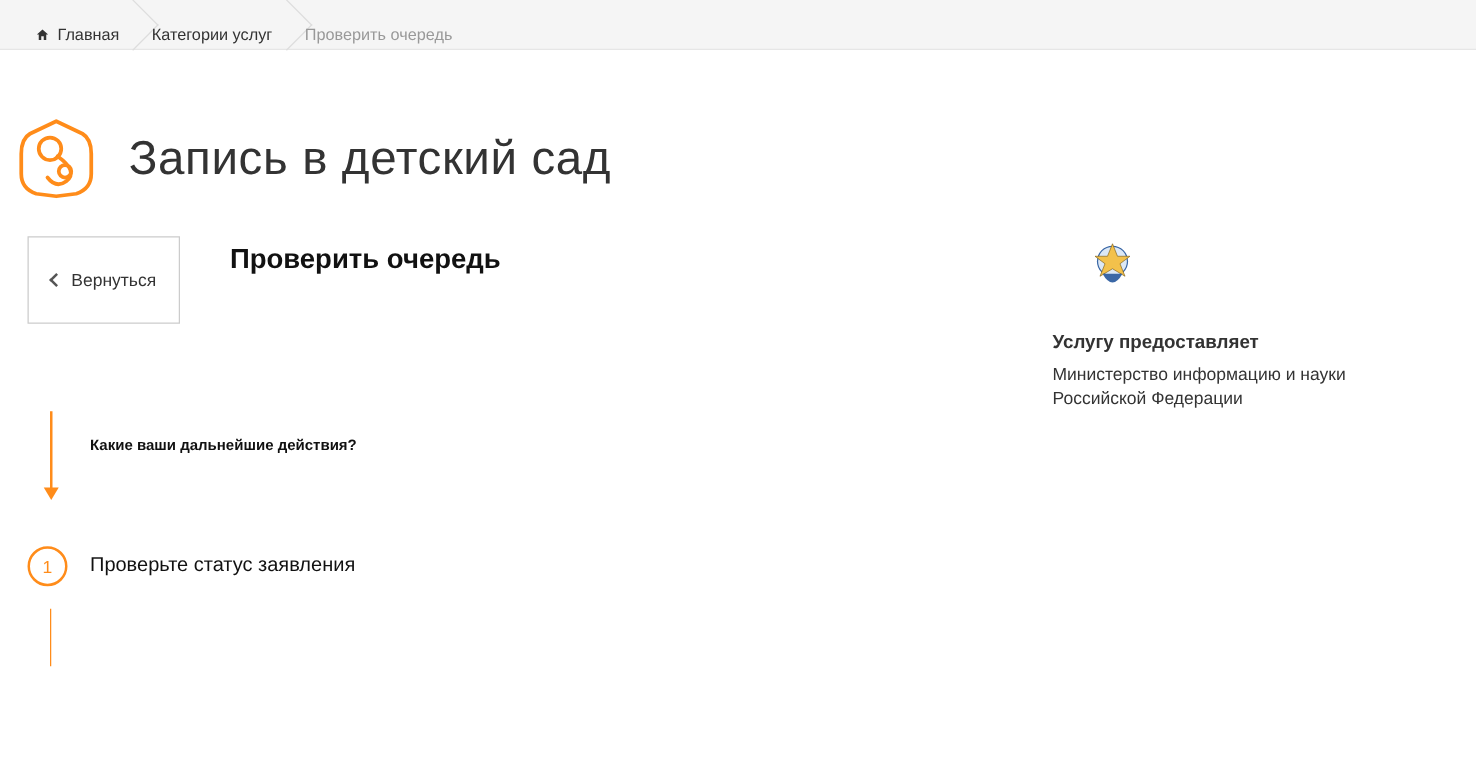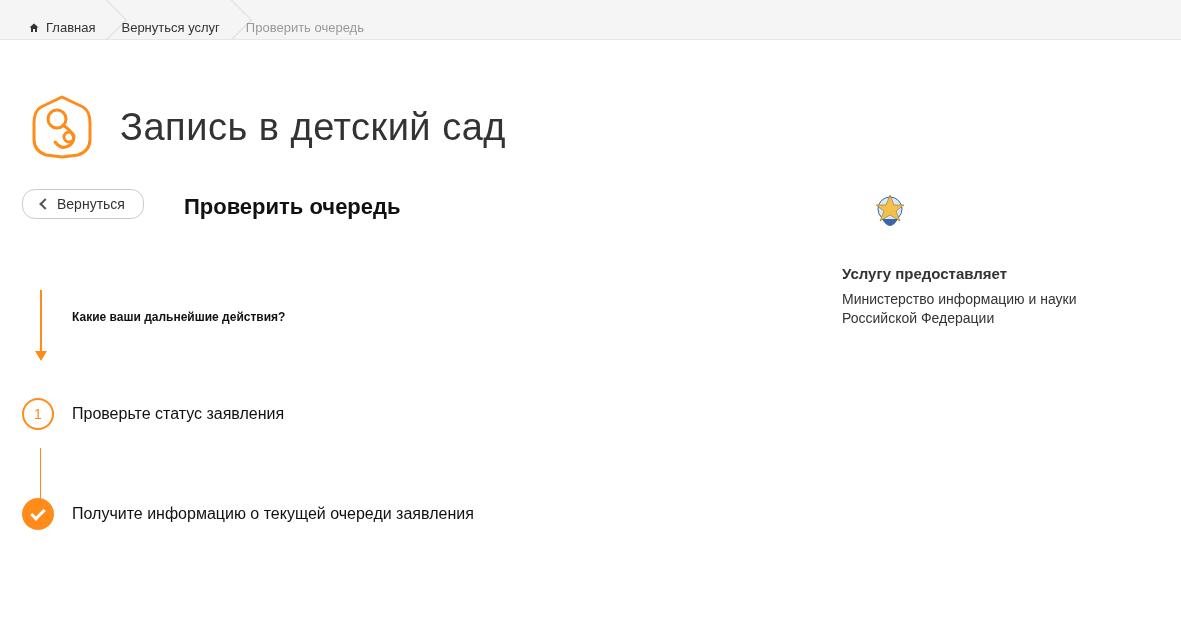--- a/index.html
+++ b/index.html
@@ -45,21 +45,21 @@
   .home-icon {
     width: 12px; height: 12px;
     display: inline-block;
     margin-right: 6px;
   }
 
   
   .page-header {
     display: flex;
     align-items: center;
-    padding: 55px 0 30px 30px;
+    padding: 55px 0 30px 13px;
     gap: 26px;
   }
   .service-icon {
     width: 64px; height: 64px;
     flex: 0 0 auto;
   }
   .page-title {
     font-size: 38px;
     font-weight: 300;
     color: #333;
@@ -77,23 +77,23 @@
 
   .top-row {
     display: flex;
     align-items: flex-start;
     gap: 40px;
     margin-bottom: 90px;
   }
   .back-btn {
     border: 1px solid #ccc;
     background: #fff;
-    padding: 6px 18px;
+    padding: 26px 18px;
     font-size: 14px;
-    border-radius: 13px;
+    border-radius: 0;
     display: flex;
     align-items: center;
     gap: 8px;
     cursor: pointer;
     color: #333;
     justify-content: flex-end;
   }
   .chevron-left {
     width: 8px; height: 8px;
     border-left: 2px solid #555;
@@ -235,21 +235,21 @@
 <nav class="breadcrumbs">
   <a class="crumb">
     <span class="home-icon">
       <svg viewBox="0 0 24 24" width="12" height="12">
           <path fill="#333" d="M12 3l9 8h-3v9h-4v-6H10v6H6v-9H3z"></path>
         </svg>
     </span>
     <span>Главная</span>
   </a>
   <a class="crumb">
-    <span>Вернуться услуг</span>
+    <span>Категории услуг</span>
   </a>
   <span class="crumb current">
     <span>Проверить очередь</span>
   </span>
 </nav>
 
 <div class="page-header">
   <span class="service-icon">
     <svg viewBox="0 0 64 64" width="64" height="64">
       <path fill="none" stroke="#ff8c1a" stroke-width="3" stroke-linejoin="round" d="M32 2 L53 12 Q60 16 60 28 V44 Q60 56 48 60 L32 62 L16 60 Q4 56 4 44 V28 Q4 16 11 12 Z"></path>
@@ -275,26 +275,20 @@
       <span class="vline top"></span>
       <h3 class="steps-question">Какие ваши дальнейшие действия?</h3>
 
       <div class="step">
         <span class="circle outline">1</span>
         <span class="step-text">Проверьте статус заявления</span>
       </div>
 
       <span class="vline mid"></span>
 
-      <div class="step">
-        <span class="circle filled">
-          <span class="check-icon"></span>
-        </span>
-        <span class="step-text">Получите информацию о текущей очереди заявления</span>
-      </div>
     </div>
   </div>
 
   <div class="col-right">
     <div class="provider">
       <span class="emblem">
         <svg viewBox="0 0 40 46" width="40" height="46">
           <circle cx="20" cy="20" r="12" fill="#dce8f5" stroke="#3a67a6" stroke-width="1"></circle>
           <path d="M20 6 L24 16 L34 16 L26 22 L30 32 L20 26 L10 32 L14 22 L6 16 L16 16 Z" fill="#f3c14b" stroke="#7a5a12" stroke-width="0.5"></path>
           <path d="M12 30 Q20 44 28 30" fill="#3a67a6"></path>

